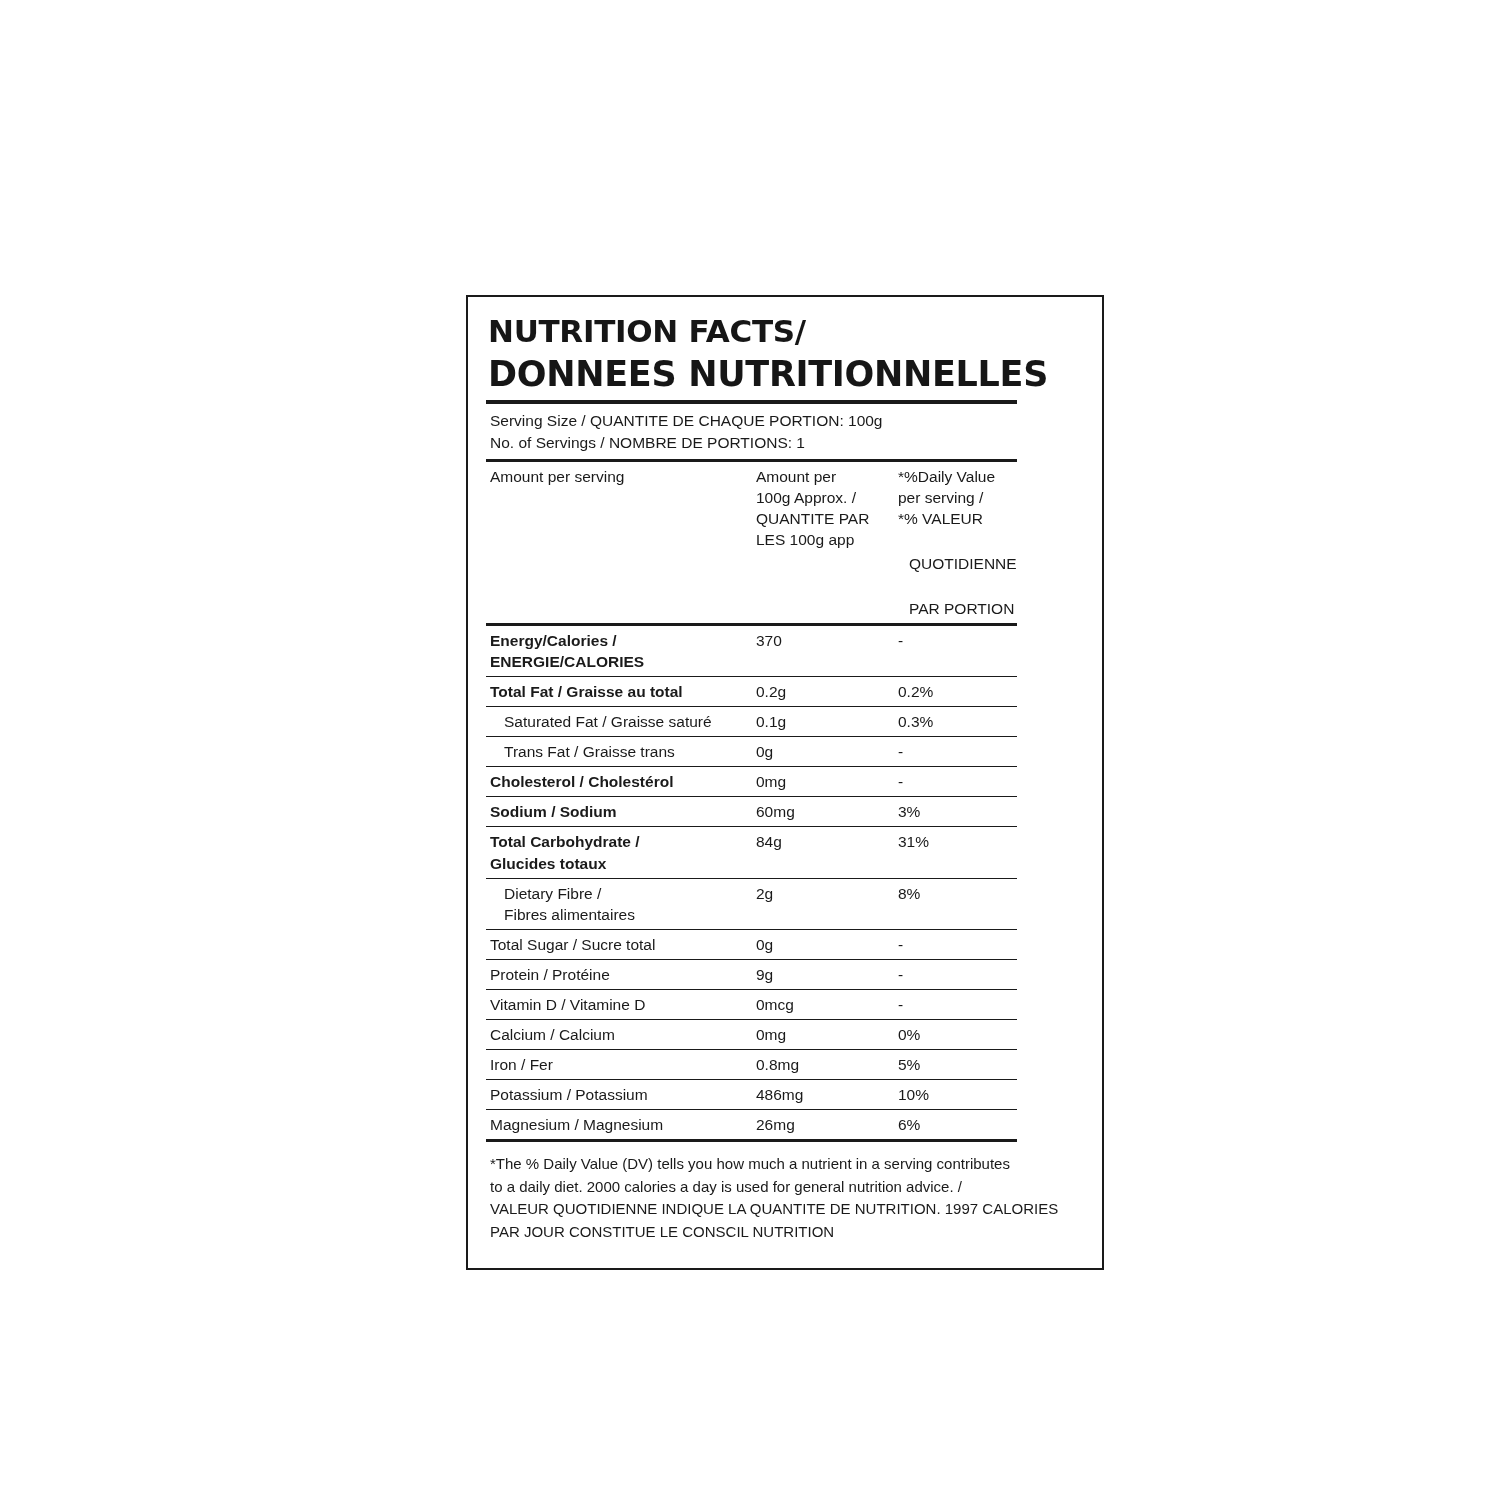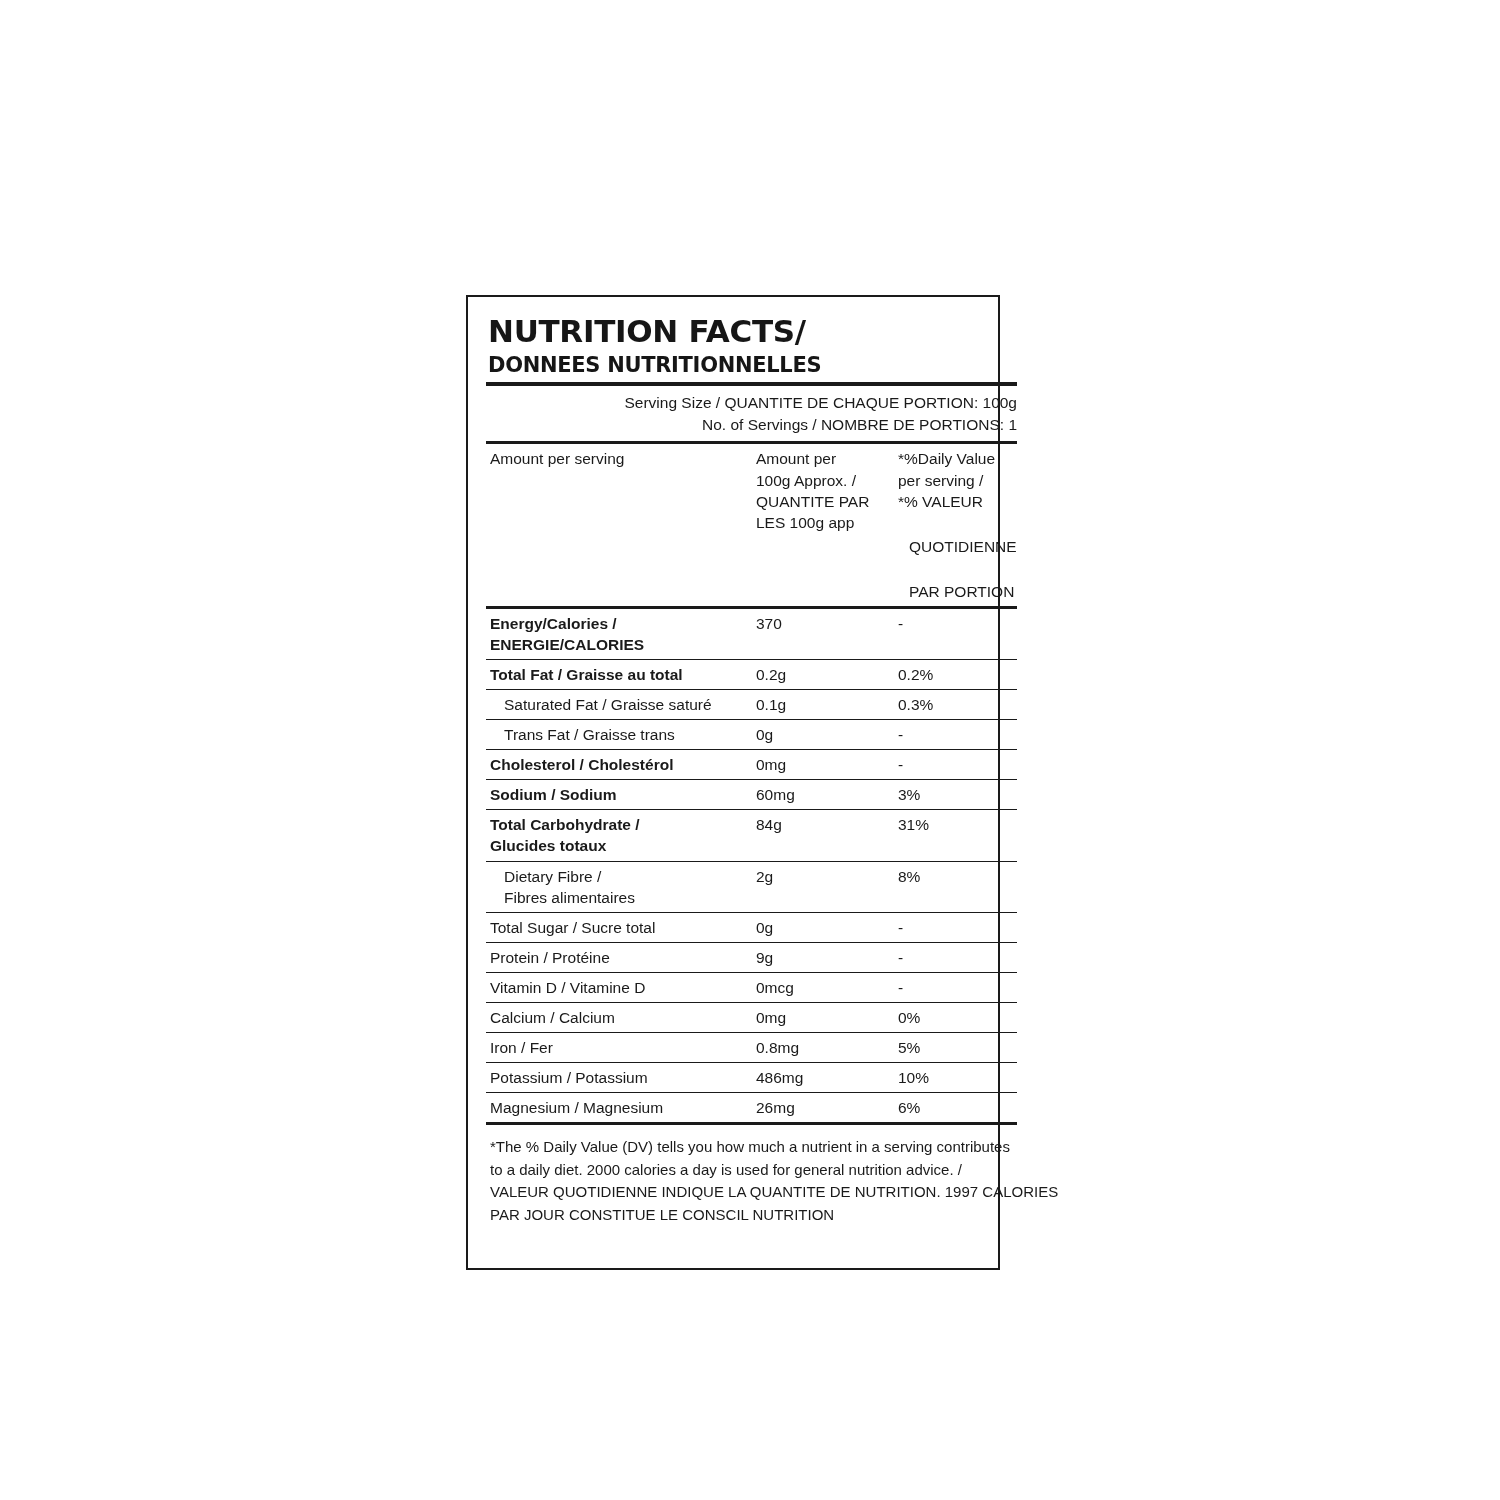--- a/index.html
+++ b/index.html
@@ -13,21 +13,21 @@
     font-family: "Liberation Sans", sans-serif;
     color: #1a1a1a;
     position: relative;
     overflow: hidden;
   }
 
   .panel {
     position: absolute;
     left: 466px;
     top: 295px;
-    width: 534px;
+    width: 638px;
     height: 975px;
     border: 2px solid #1a1a1a;
     background: #ffffff;
     box-sizing: border-box;
   }
 
   .inner {
     position: absolute;
     left: 18px;
     top: 16px;
@@ -38,37 +38,36 @@
     font-family: "DejaVu Sans", sans-serif;
     font-weight: bold;
     font-size: 31px;
     line-height: 1.22;
     letter-spacing: -0.3px;
     color: #161616;
     margin: 0 0 2px 2px;
     white-space: nowrap;
   }
   .title-line2 {
-    font-size: 21px;
+    font-size: 35px;
   }
 
   .rule-thick {
     border-top: 4px solid #1a1a1a;
     margin: 4px 0 0 0;
   }
   .rule-med {
     border-top: 3px solid #1a1a1a;
   }
 
   .serving {
     font-size: 15.5px;
     line-height: 1.42;
     padding: 6px 0 5px 4px;
     color: #1a1a1a;
-    text-align: right;
   }
 
   table.nf {
     width: 100%;
     border-collapse: collapse;
     font-size: 15.5px;
     table-layout: fixed;
   }
   table.nf col.c1 { width: 266px; }
   table.nf col.c2 { width: 142px; }

